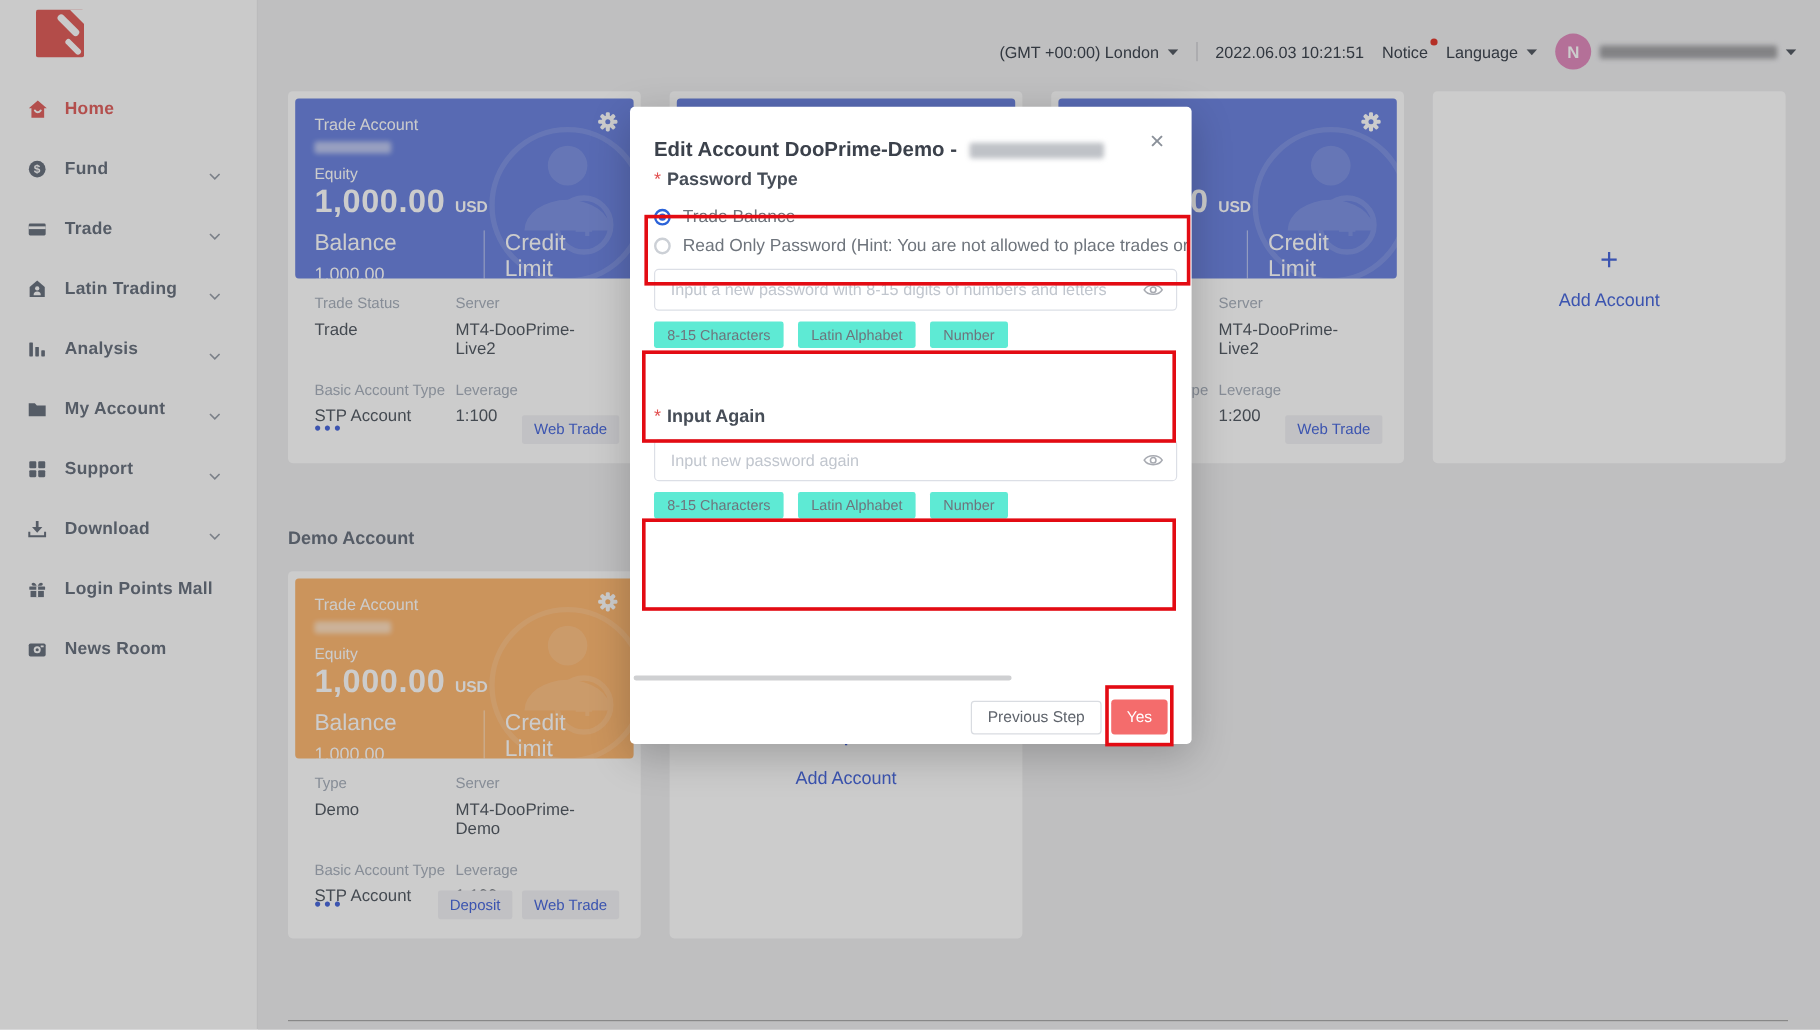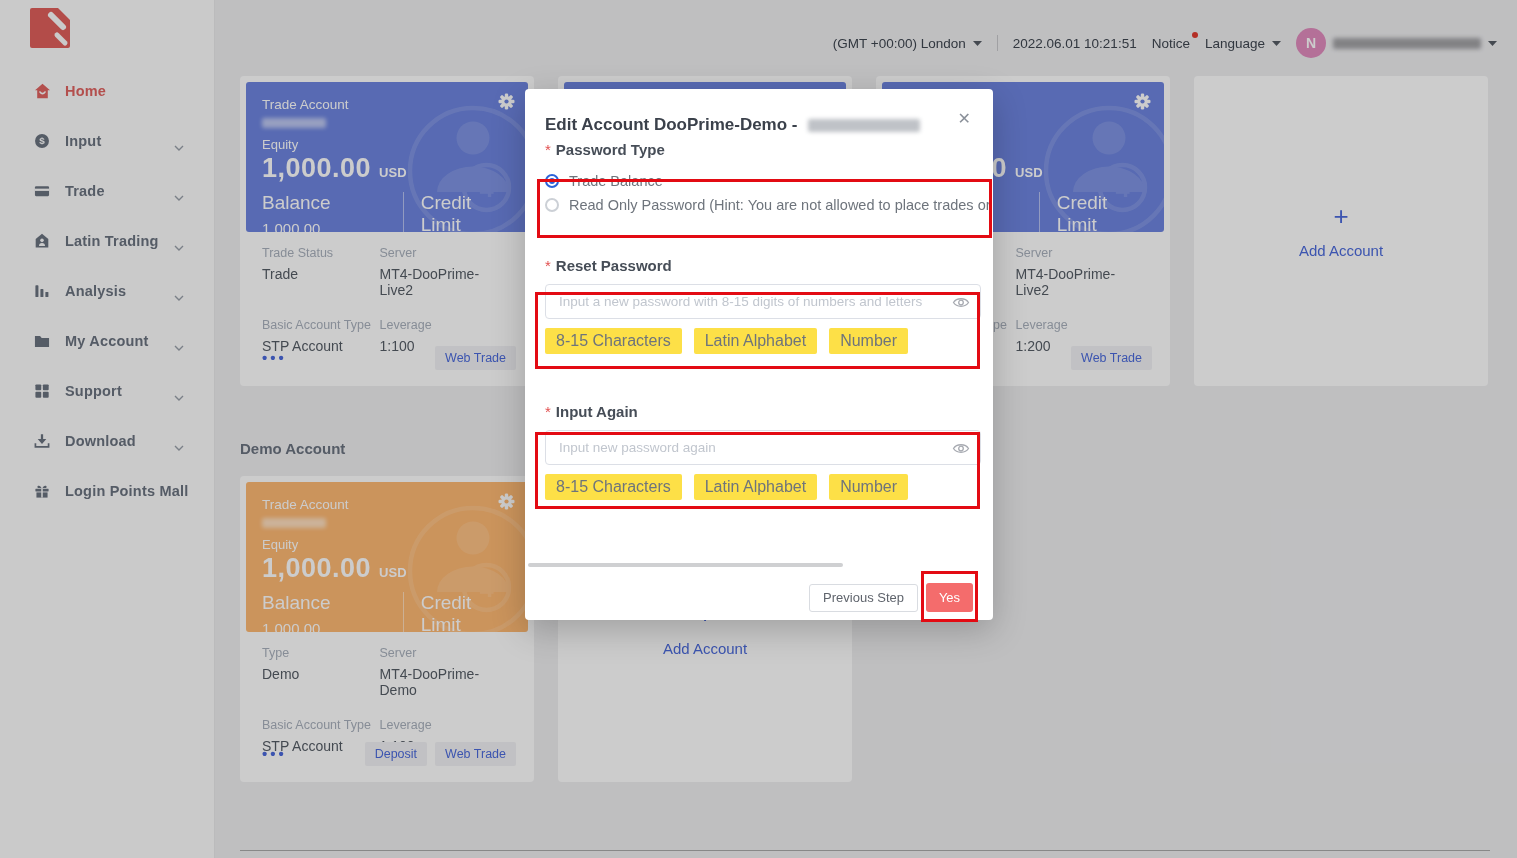--- a/index.html
+++ b/index.html
@@ -3,21 +3,21 @@
 <meta charset="utf-8">
 <style>
   * { margin:0; padding:0; box-sizing:border-box; font-family:"Liberation Sans", sans-serif; }
   html,body { width:1517px; height:858px; }
   body { position:relative; background:#efeff1; overflow:hidden; }
 
   
   .sidebar { position:absolute; left:0; top:0; width:215px; height:858px; background:#fdfdfd; border-right:1px solid #eaeaec; z-index:1; }
   .logo { position:absolute; left:30px; top:8px; width:44px; height:40px; }
   .nav { position:absolute; top:66px; left:0; right:0; }
-  .nav-item { height:50px; display:flex; align-items:center; padding-left:33px; color:#6b7380; font-size:14.5px; font-weight:700; position:relative; cursor:pointer; letter-spacing:.2px; }
+  .nav-item { height:50px; display:flex; align-items:center; padding-left:22px; color:#6b7380; font-size:14.5px; font-weight:700; position:relative; cursor:pointer; letter-spacing:.2px; }
   .nav-item .ico { width:18px; height:17px; margin-right:14px; display:flex; align-items:center; justify-content:center; flex:0 0 18px; }
   .nav-item .chev { position:absolute; right:30px; top:22px; }
   .nav-item.active { color:#e06361; }
 
   
   .topbar { position:absolute; top:12px; left:215px; right:0; height:62px; display:flex; align-items:center; justify-content:flex-end; padding-right:20px; gap:15px; font-size:13.5px; color:#3f4650; z-index:1; }
   .tb-item { display:flex; align-items:center; gap:7px; cursor:pointer; }
   .vsep { width:1px; height:16px; background:#c8c8cc; }
   .notice { position:relative; }
   .ndot { position:absolute; right:-8px; top:-4px; width:6px; height:6px; border-radius:50%; background:#e23b30; }
@@ -74,21 +74,21 @@
   .radio-row + .radio-row { margin-top:5px; }
   .radio { width:14px; height:14px; border-radius:50%; margin-right:10px; flex:0 0 14px; position:relative; }
   .radio.on { border:2px solid #2b63d9; }
   .radio.on i { position:absolute; inset:2px; border-radius:50%; background:#2b63d9; }
   .radio.off { border:2px solid #ccd0d6; }
   .input-wrap { position:relative; width:436px; margin-top:10px; }
   .pw { width:100%; height:35px; border:1px solid #dcdfe6; border-radius:4px; padding:0 38px 0 13px; font-size:13.5px; color:#333; outline:none; background:#fff; }
   .pw::placeholder { color:#c1c6ce; }
   .eye { position:absolute; right:11px; top:11px; cursor:pointer; }
   .tags { display:flex; gap:12px; margin-top:9px; }
-  .tag { background:#fde047; color:#6e747c; font-size:16px; padding:4px 11px; border-radius:2px; }
+  .tag { background:#5eead4; color:#6e747c; font-size:12px; padding:4px 11px; border-radius:2px; }
   .hscroll { position:absolute; left:3px; top:474px; width:315px; height:4px; border-radius:2px; background:#cfd0d2; cursor:pointer; }
   .m-footer { position:absolute; right:20px; bottom:8px; display:flex; gap:8px; align-items:center; }
   .btn-prev { height:28px; padding:0 13px; background:#fff; border:1px solid #d9dce1; border-radius:3px; color:#5f646c; font-size:13px; display:flex; align-items:center; cursor:pointer; }
   .btn-yes { height:29px; width:47px; background:#f46c6c; border:none; border-radius:3px; color:#fff; font-size:13px; display:flex; align-items:center; justify-content:center; cursor:pointer; }
 
   
   .hl { position:absolute; border:3px solid #e30b13; z-index:30; pointer-events:none; }
   .hl1 { left:537px; top:179px; width:455px; height:59px; }
   .hl2 { left:535px; top:292px; width:445px; height:77px; }
   .hl3 { left:535px; top:432px; width:445px; height:77px; }
@@ -114,21 +114,21 @@
         </span>
       <span>Home</span>
     </div>
     <div class="nav-item">
       <span class="ico">
           <svg width="16" height="16" viewBox="0 0 17 17">
             <circle cx="8.5" cy="8.5" r="7.4" fill="currentColor"></circle>
             <text x="8.5" y="12.2" text-anchor="middle" font-size="10.5" font-weight="bold" fill="#fdfdfd">$</text>
           </svg>
         </span>
-      <span>Input</span>
+      <span>Fund</span>
       <span class="chev"><svg width="10" height="6">
             <path d="M1 1 L5 5 L9 1" stroke="#9aa1ab" stroke-width="1.4" fill="none"></path>
           </svg></span>
     </div>
     <div class="nav-item">
       <span class="ico">
           <svg width="16" height="16" viewBox="0 0 17 17">
             <rect x="1" y="3.5" width="15" height="10.5" rx="1.2" fill="currentColor"></rect>
             <rect x="1" y="6" width="15" height="2.4" fill="#fdfdfd"></rect>
           </svg>
@@ -205,33 +205,44 @@
       <span class="ico">
           <svg width="16" height="16" viewBox="0 0 17 17">
             <path d="M5 5.4 C3.3 5.4 2.9 2.8 5 2.8 6.5 2.8 7.5 4.3 8 5.4 Z" fill="currentColor"></path>
             <path d="M12 5.4 C13.7 5.4 14.1 2.8 12 2.8 10.5 2.8 9.5 4.3 9 5.4 Z" fill="currentColor"></path>
             <rect x="1.5" y="6" width="14" height="3" rx="0.5" fill="currentColor"></rect>
             <rect x="2.6" y="10" width="11.8" height="5.5" fill="currentColor"></rect>
             <rect x="7.7" y="6" width="1.6" height="9.5" fill="#fdfdfd"></rect>
           </svg>
         </span>
       <span>Login Points Mall</span>
+    </div>
+    <div class="nav-item">
+      <span class="ico">
+          <svg width="16" height="16" viewBox="0 0 17 17">
+            <rect x="1" y="3.5" width="15" height="11.5" rx="1.6" fill="currentColor"></rect>
+            <circle cx="8.5" cy="9" r="3.1" fill="#fdfdfd"></circle>
+            <circle cx="8.5" cy="9" r="1.4" fill="currentColor"></circle>
+            <rect x="11.6" y="5.2" width="2.6" height="1.6" fill="#fdfdfd"></rect>
+          </svg>
+        </span>
+      <span>News Room</span>
     </div>
   </nav>
 </aside>
 
 <header class="topbar">
   <div class="tb-item">
     <span>(GMT +00:00) London</span>
     <svg width="9" height="5">
         <path d="M0 0 L4.5 5 L9 0 Z" fill="#565c64"></path>
       </svg>
   </div>
   <div class="vsep"></div>
-  <span>2022.06.01 10:21:51</span>
+  <span>2022.06.03 10:21:51</span>
   <div class="tb-item notice">
     <span>Notice</span>
     <span class="ndot"></span>
   </div>
   <div class="tb-item">
     <span>Language</span>
     <svg width="9" height="5">
         <path d="M0 0 L4.5 5 L9 0 Z" fill="#565c64"></path>
       </svg>
   </div>
@@ -486,21 +497,20 @@
           <i></i>
         </span>
       <span>Trade Balance</span>
     </div>
     <div class="radio-row">
       <span class="radio off"></span>
       <span>Read Only Password (Hint: You are not allowed to place trades or modify yo</span>
     </div>
   </div>
 
-  <div class="f-label mt2"><span class="ast">*</span><span>Reset Password</span></div>
   <div class="input-wrap">
     <input class="pw" type="text" placeholder="Input a new password with 8-15 digits of numbers and letters" style="">
     <span class="eye"><svg width="18" height="13">
           <path d="M1.5 6.5 C4.5 1.5 13.5 1.5 16.5 6.5 C13.5 11.5 4.5 11.5 1.5 6.5 Z" fill="none" stroke="#a8abb2" stroke-width="1.3"></path>
           <circle cx="9" cy="6.5" r="2.3" fill="none" stroke="#a8abb2" stroke-width="1.3"></circle>
         </svg></span>
   </div>
   <div class="tags">
     <span class="tag">8-15 Characters</span>
     <span class="tag">Latin Alphabet</span>

